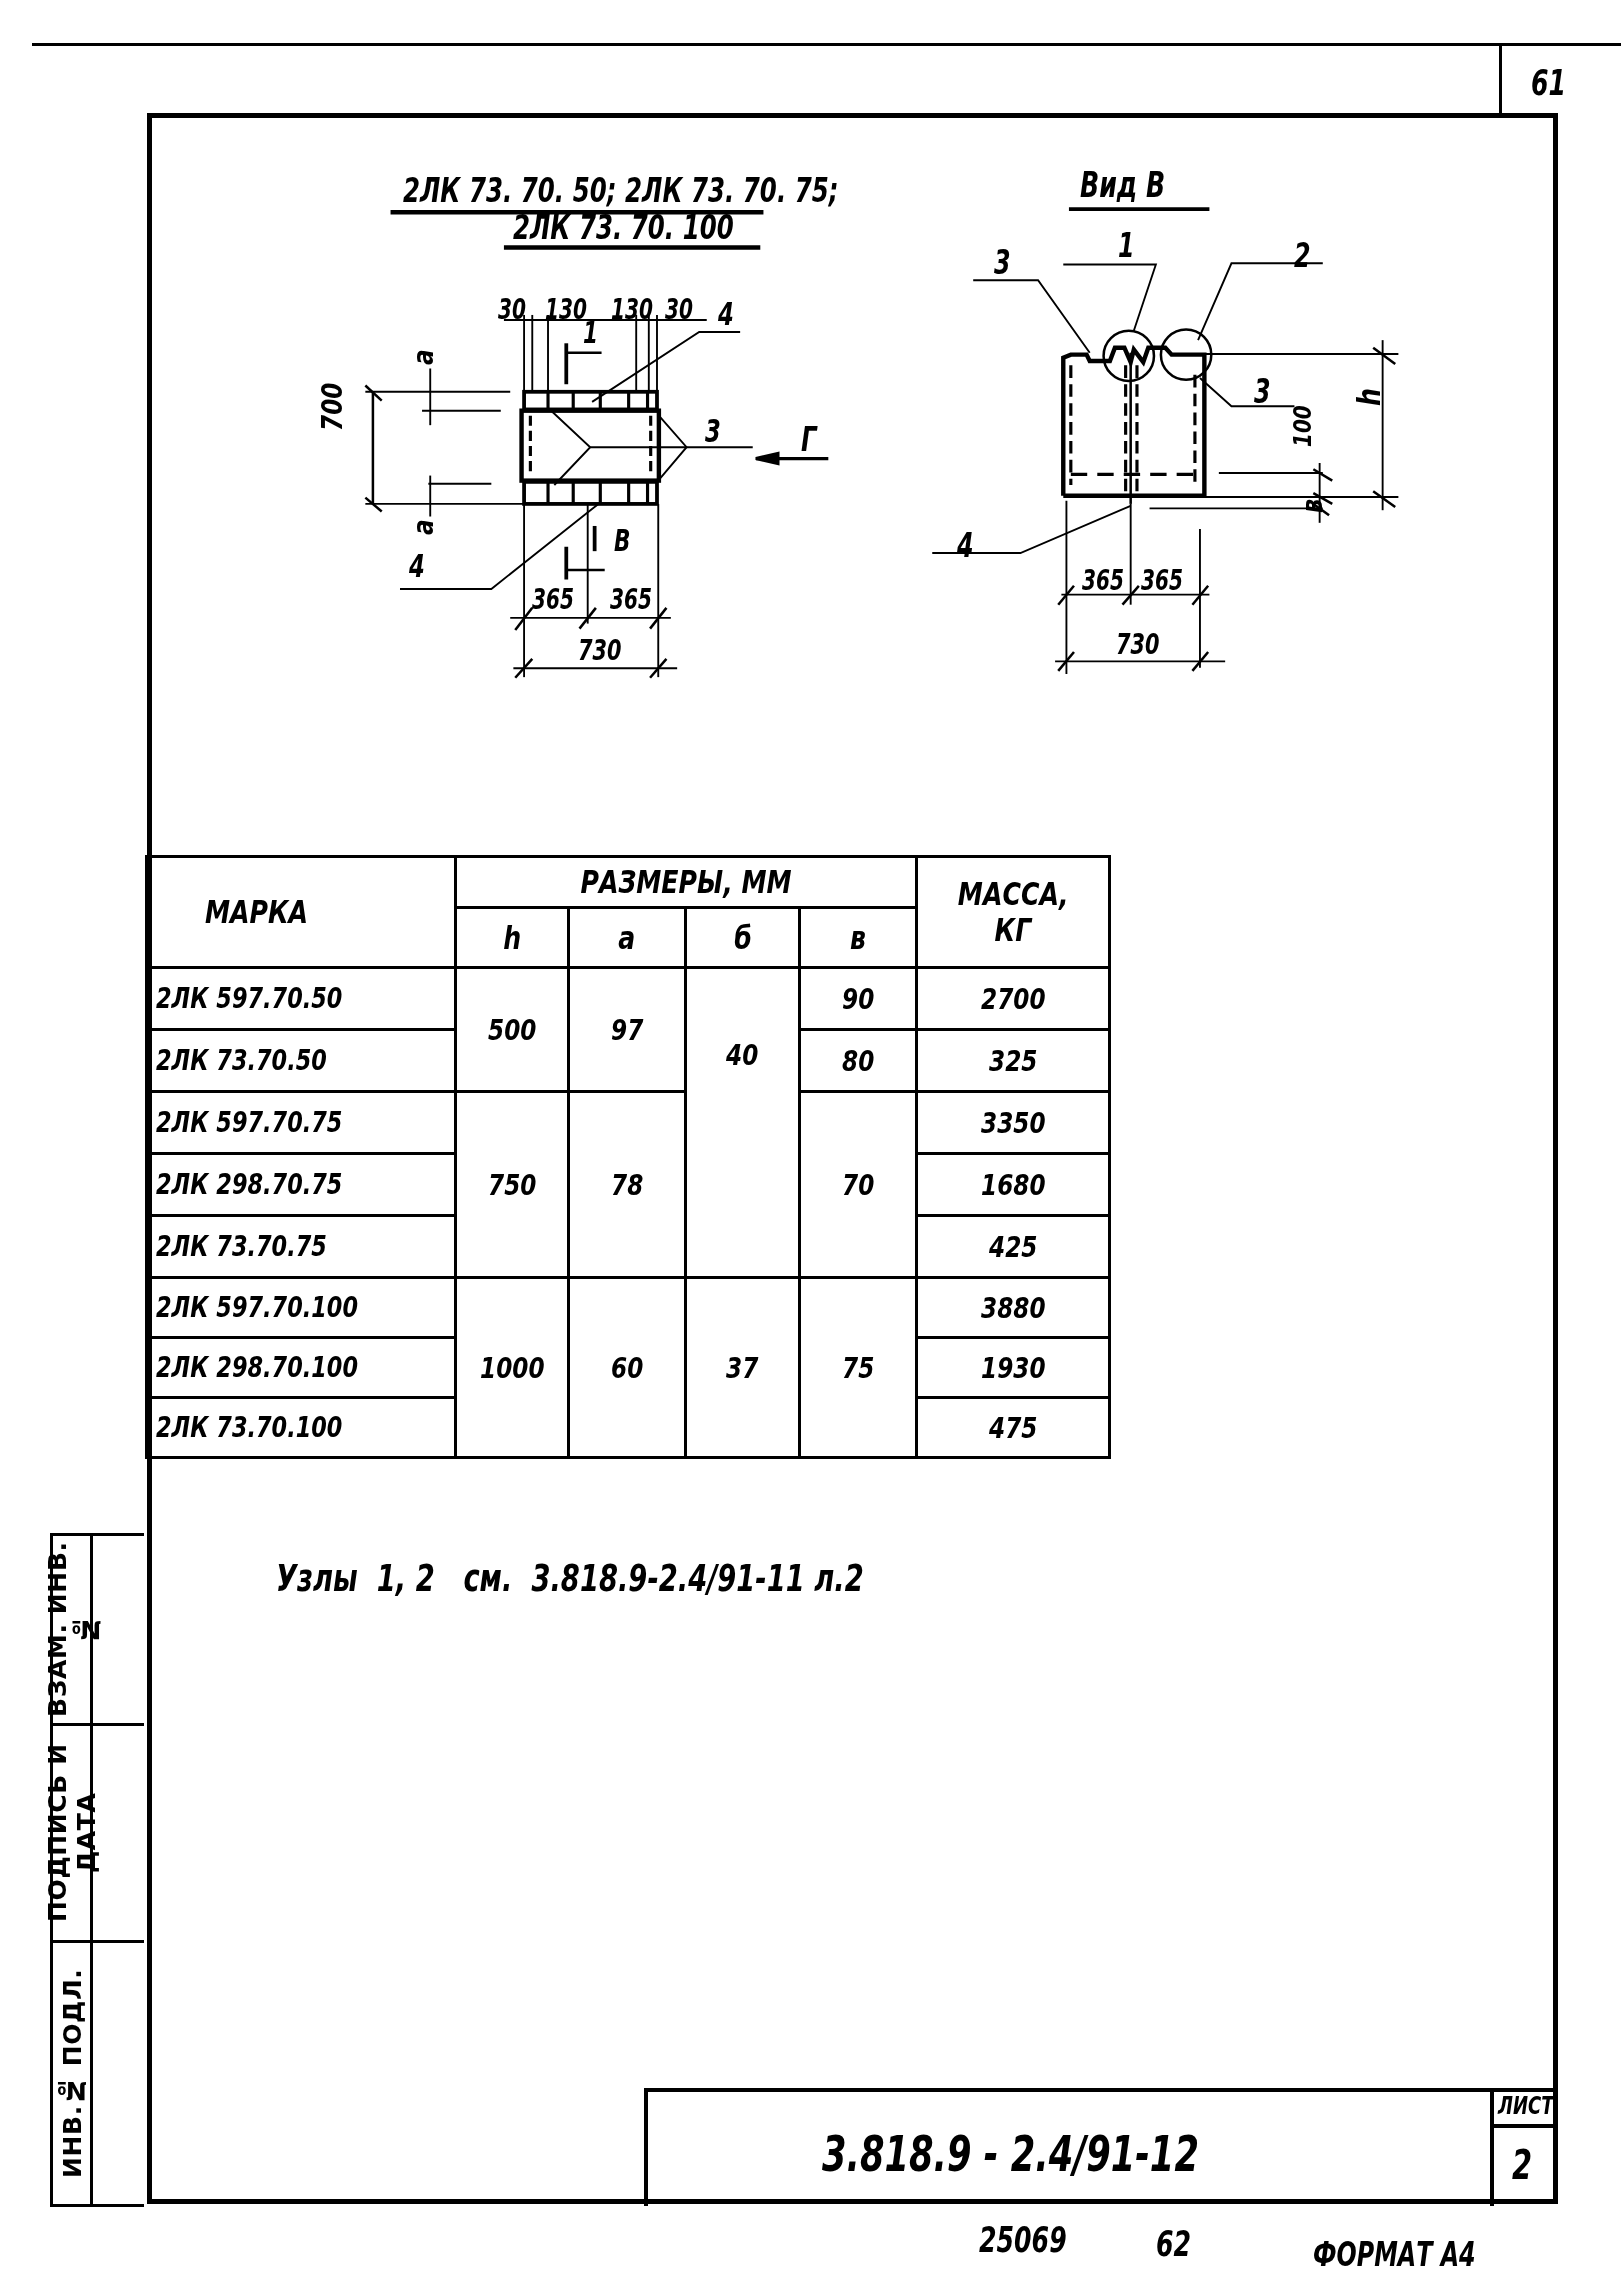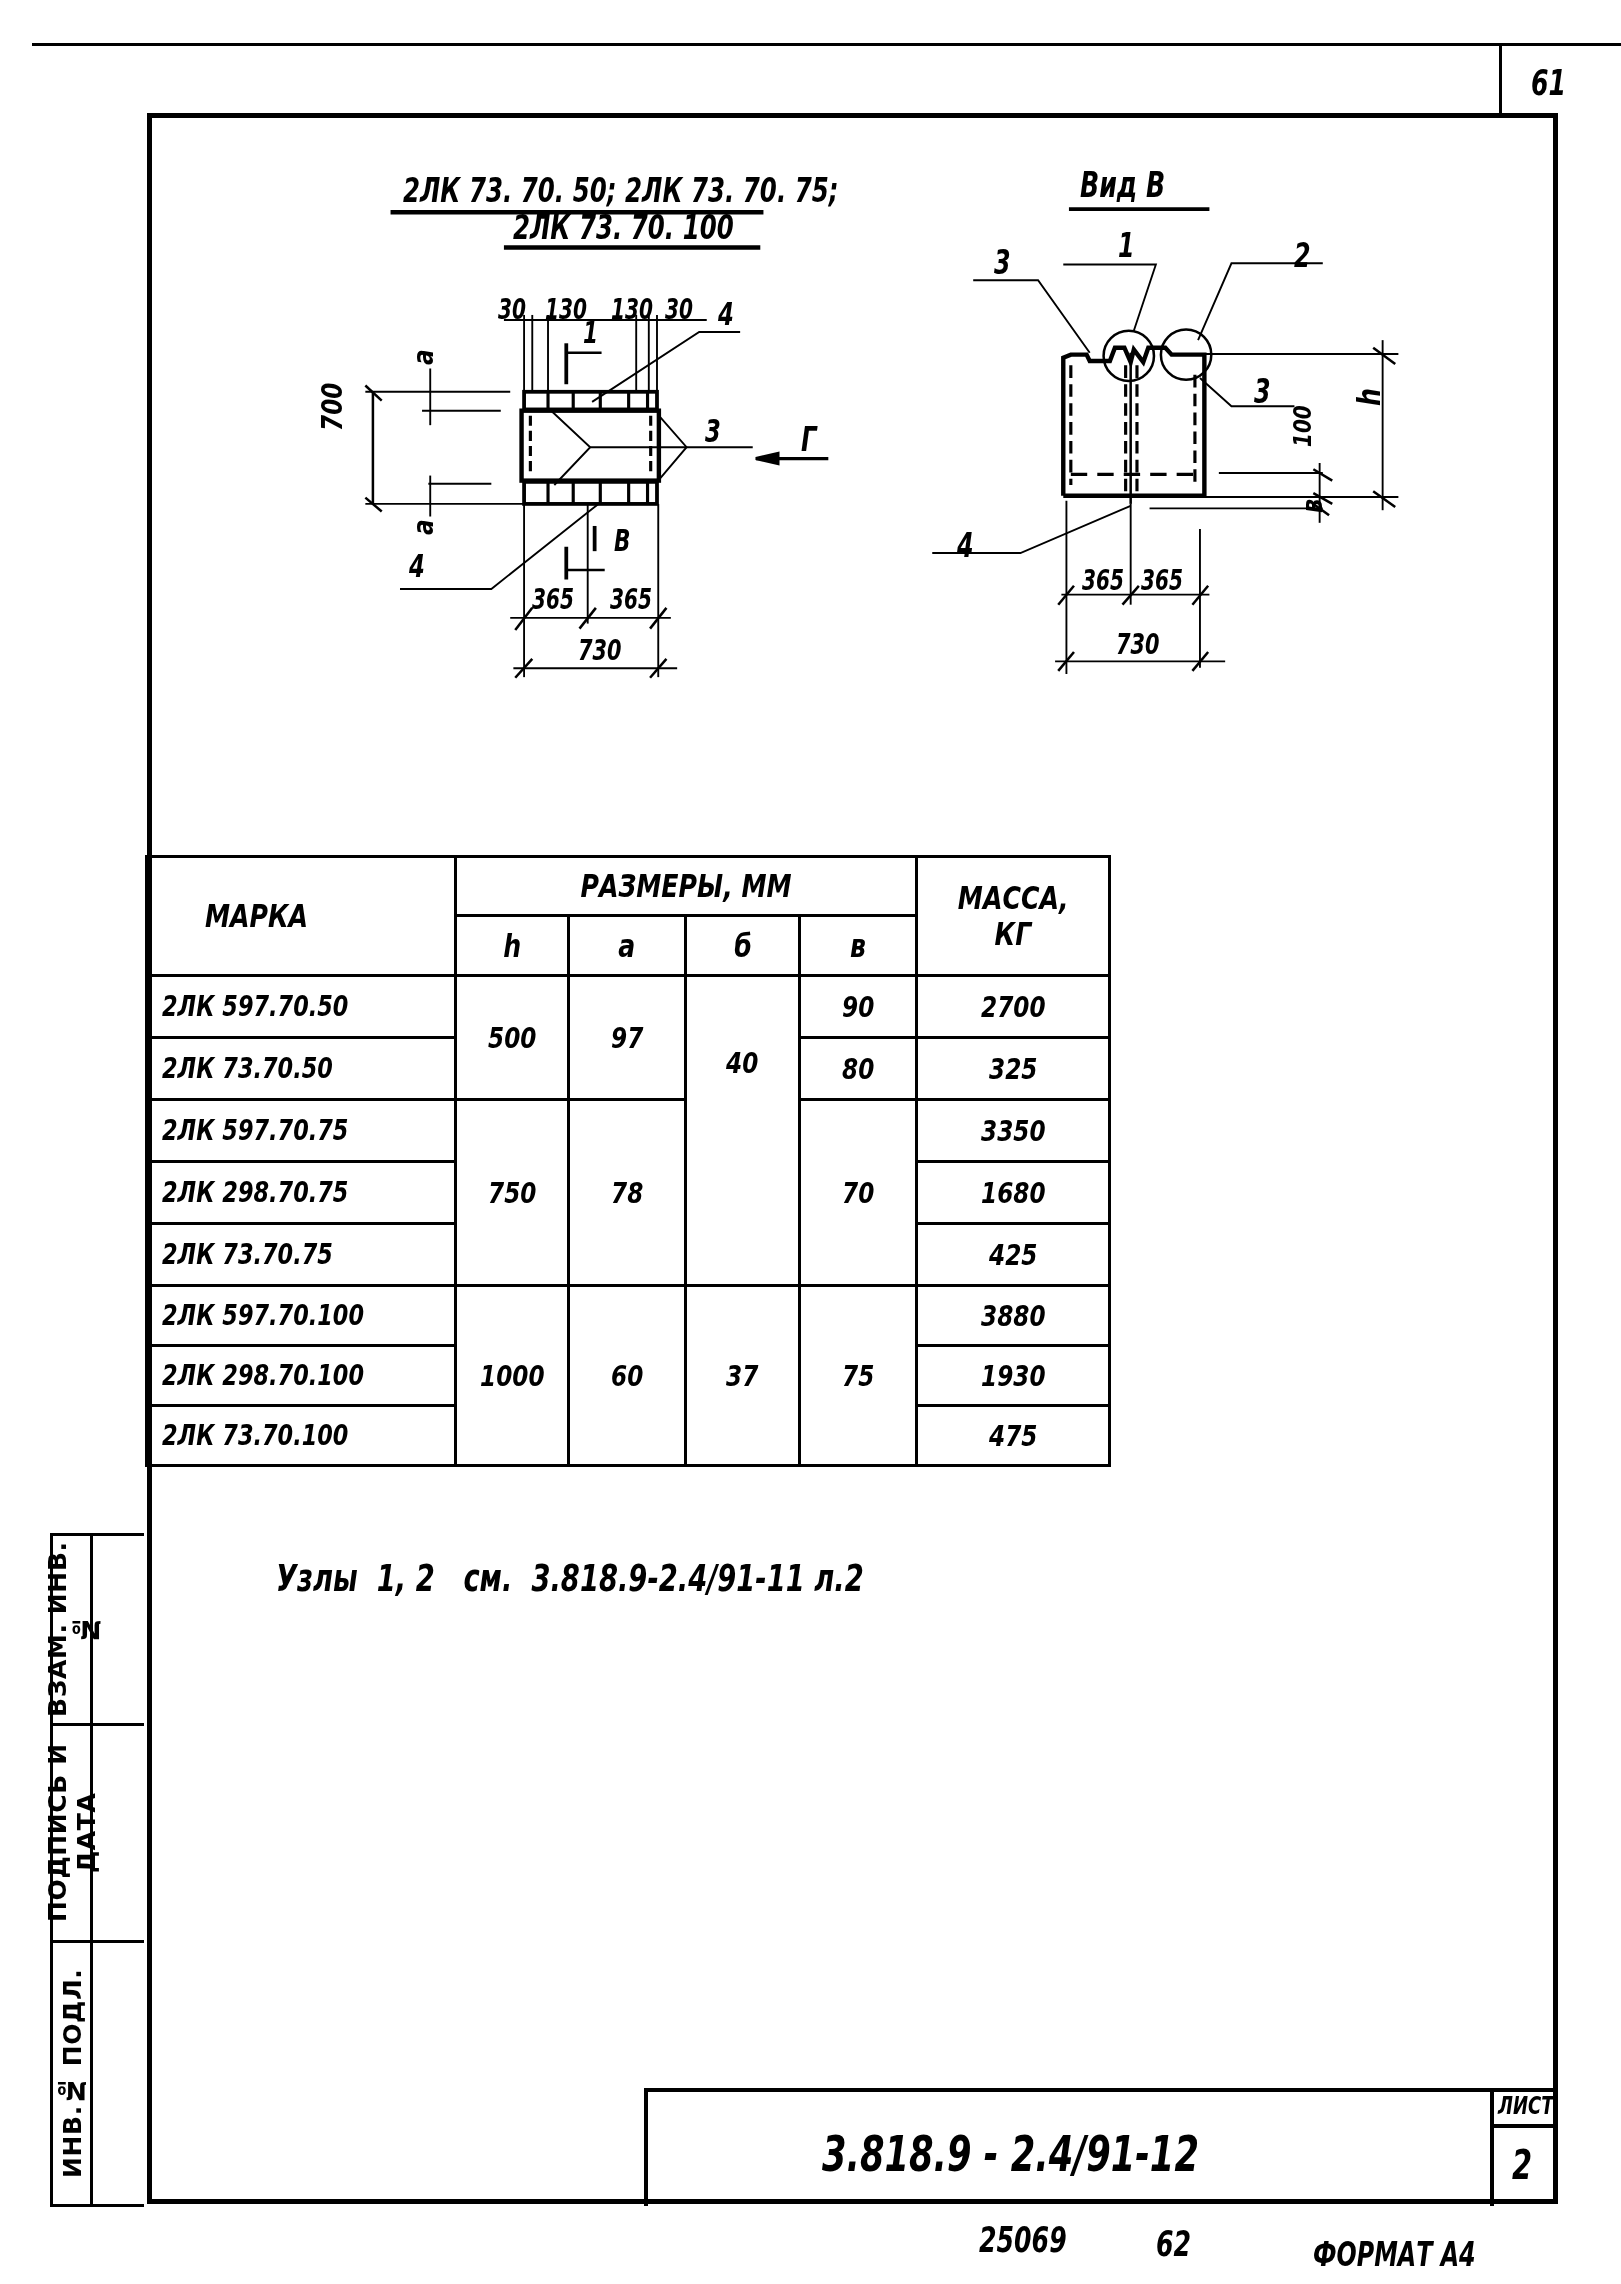--- a/index.html
+++ b/index.html
@@ -9,21 +9,21 @@
   .hand { font-family:"DejaVu Sans", sans-serif; font-style:oblique; font-weight:bold;
           transform:scaleX(0.72); transform-origin:left top; white-space:nowrap; color:#000; }
   .ink { background:#000; position:absolute; }
   svg { position:absolute; left:0; top:0; }
 
   
   .tbl { position:absolute; left:145px; top:855px; border-collapse:collapse; table-layout:fixed; }
   .tbl td { border:3.1px solid #000; padding:0; text-align:center; vertical-align:middle;
             font-family:"DejaVu Sans", sans-serif; font-style:oblique; font-weight:bold; font-size:29px; }
   .tbl td span { display:inline-block; transform:scaleX(0.8); }
-  .tbl td.mark { text-align:left; padding-left:14px; font-size:28px; }
+  .tbl td.mark { text-align:left; padding-left:8px; font-size:28px; }
   .tbl td.mark span { transform-origin:left center; }
   .tbl .hdr { font-size:31.5px; }
 
   
   .stamp-label { position:absolute; writing-mode:vertical-rl; transform:rotate(180deg);
                  font-family:"DejaVu Sans", sans-serif; font-weight:bold; font-size:25px;
                  text-align:center; display:flex; align-items:center; justify-content:center; letter-spacing:0.6px; }
 </style>
 </head>
 <body>
@@ -190,21 +190,21 @@
 <table class="tbl">
   <colgroup>
     <col style="width:309px">
       <col style="width:113px">
       <col style="width:117px">
       <col style="width:114px">
       <col style="width:117px">
       <col style="width:193px">
   </colgroup>
   <tbody>
-      <tr style="height:59px">
+      <tr style="height:51px">
     <td class="hdr" rowspan="2" style="text-align:left;padding-left:44px;"><span>МАРКА</span></td>
     <td class="hdr" colspan="4"><span>РАЗМЕРЫ, ММ</span></td>
     <td class="hdr" rowspan="2" style="line-height:1.15;"><span>МАССА,</span><br><span>КГ</span></td>
   </tr>
   <tr style="height:60px">
     <td class="hdr"><span>h</span></td>
     <td class="hdr"><span>a</span></td>
     <td class="hdr"><span>б</span></td>
     <td class="hdr"><span>в</span></td>
   </tr>

